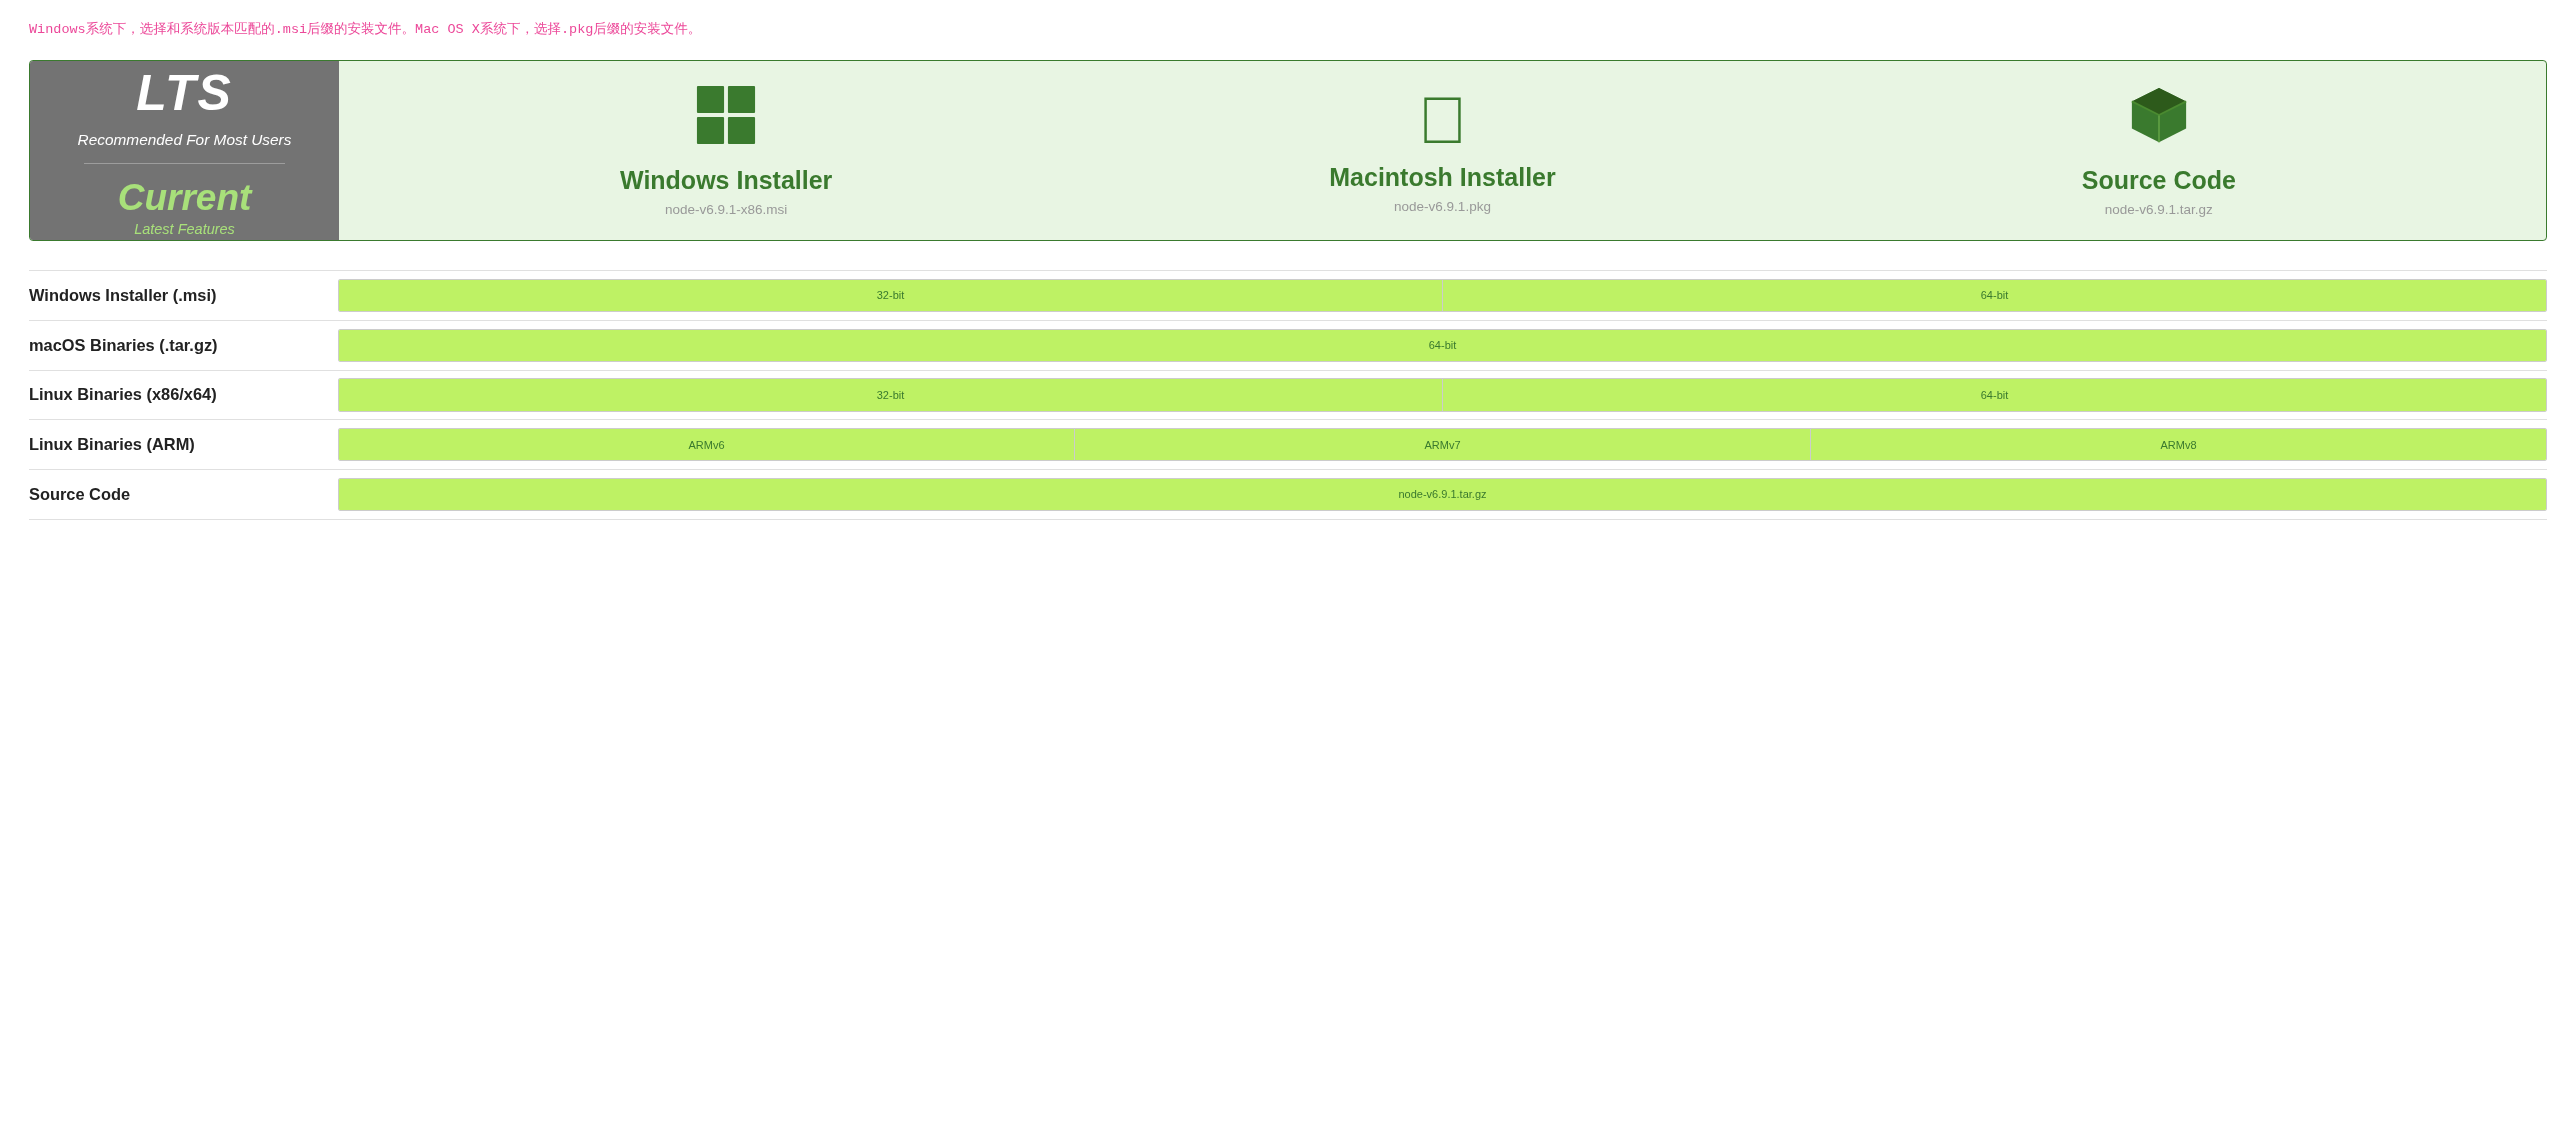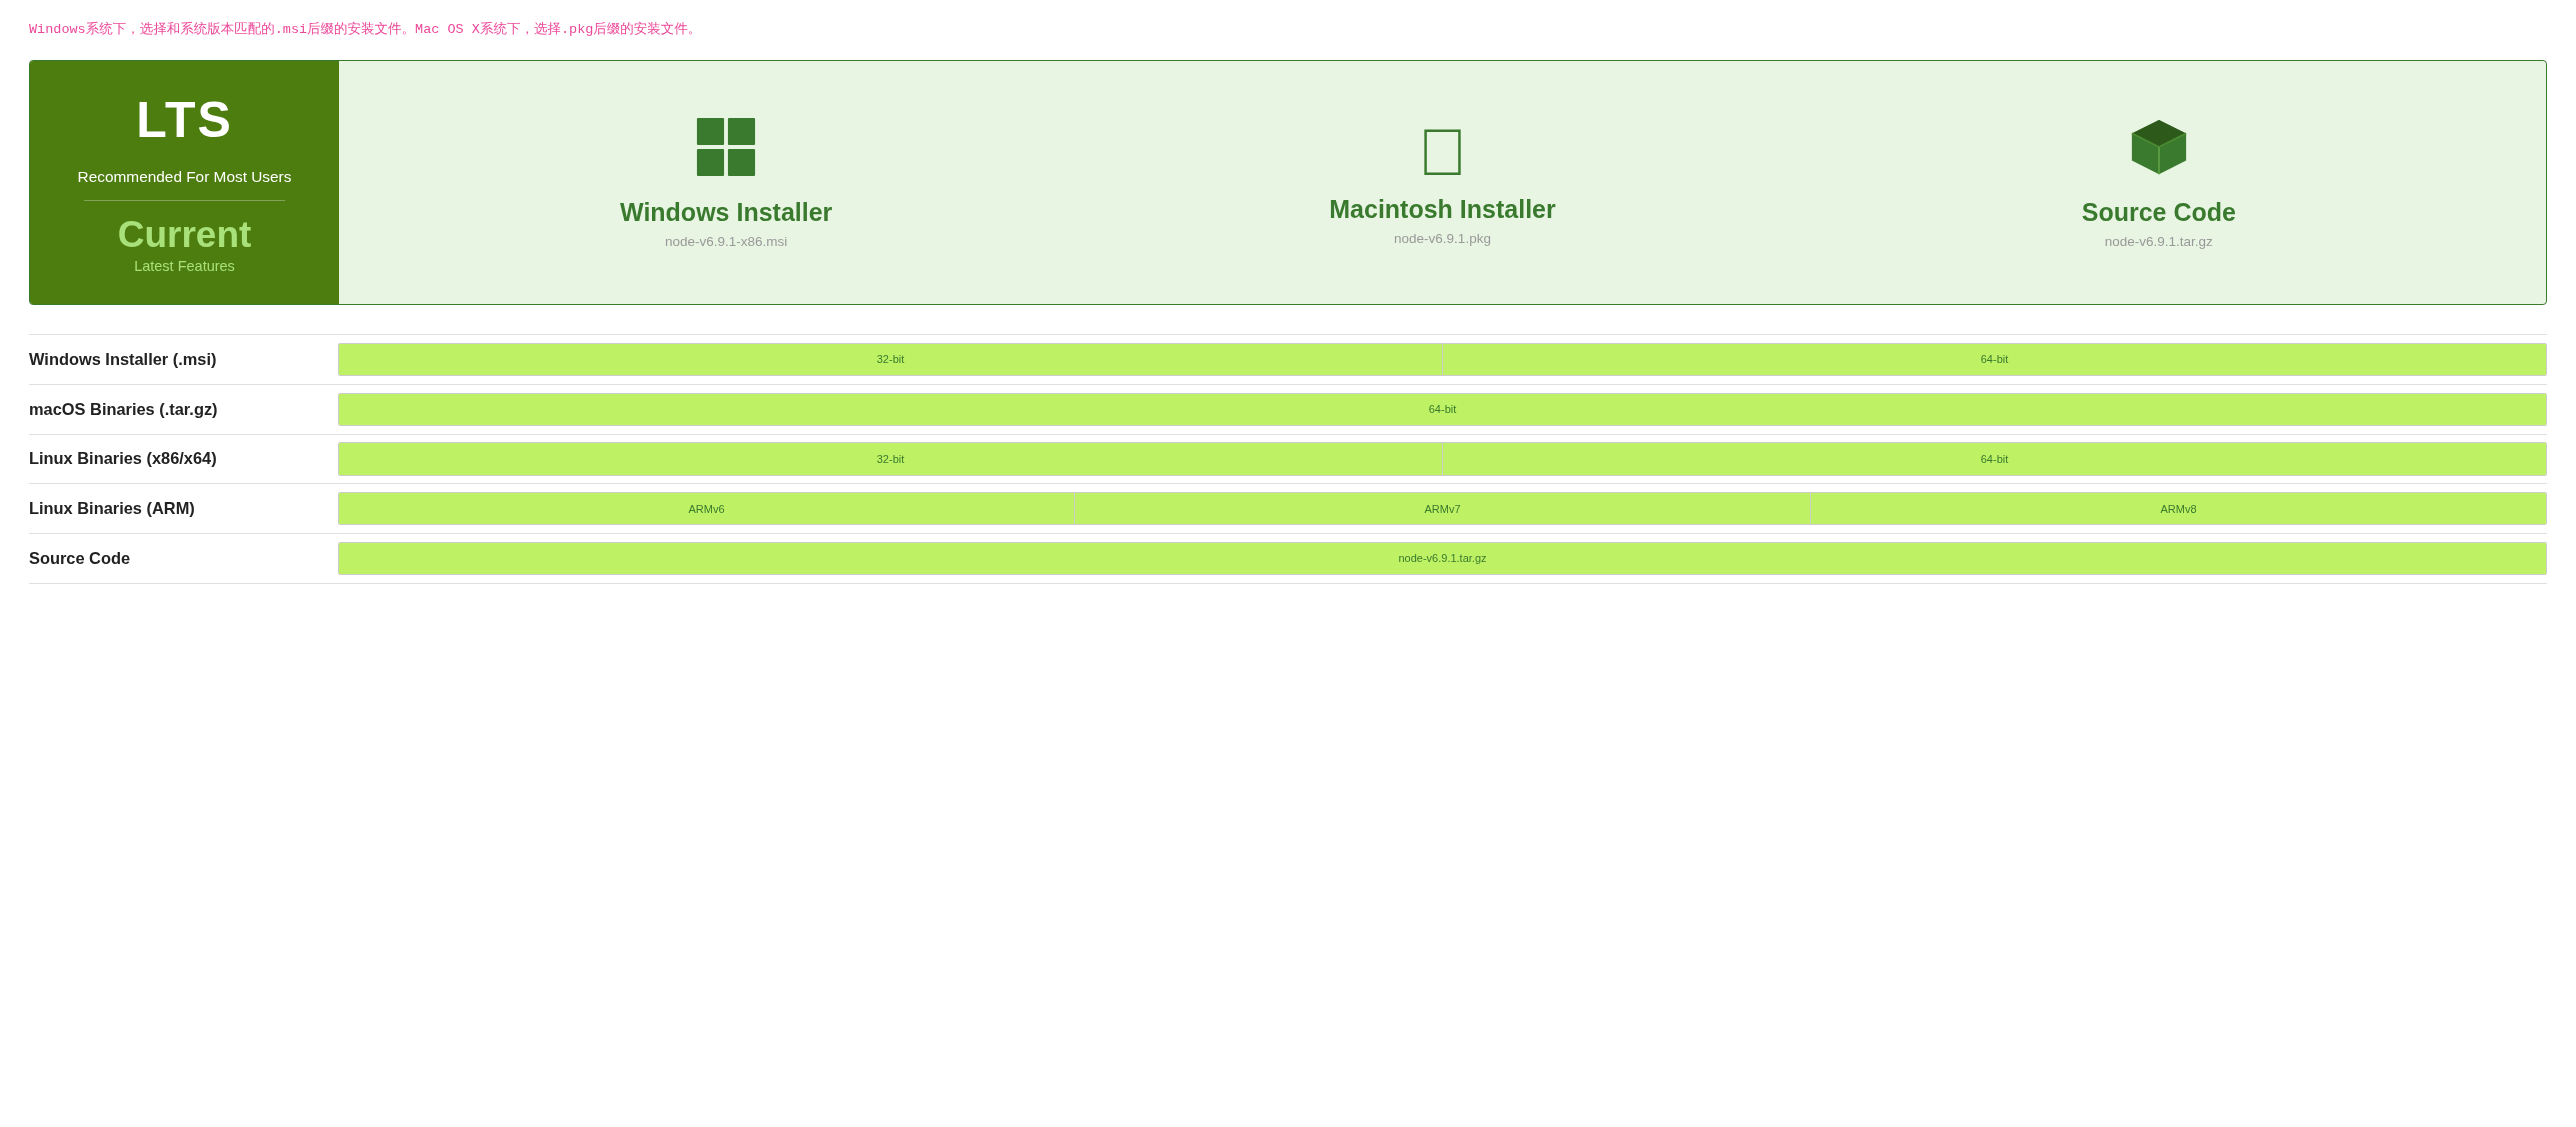--- a/index.html
+++ b/index.html
@@ -23,39 +23,40 @@
       display: flex;
       align-items: stretch;
       background: #e8f5e3;
       border: 1.9px solid #3a7a2e;
       border-radius: 3.9px;
       margin-bottom: 29px;
       overflow: hidden;
     }
 
     .lts-badge {
-      background: #4d7c0f;
+      background: #737373;
       color: #fff;
       min-width: 309px;
       display: flex;
       flex-direction: column;
       align-items: center;
       justify-content: center;
-      padding: 30px 29px;
+      padding: 3px 29px;
+      font-style: italic;
     }
 
     .lts-title {
       font-size: 50px;
       font-weight: bold;
       letter-spacing: 1.9px;
     }
 
     .lts-subtitle {
       font-size: 15.4px;
-      margin-top: 19px;
+      margin-top: 9px;
     }
 
     .lts-divider {
       border: none;
       border-top: 1px solid rgba(255,255,255,0.3);
       width: 80%;
       margin: 13.5px 0;
     }
 
     .current-label {

